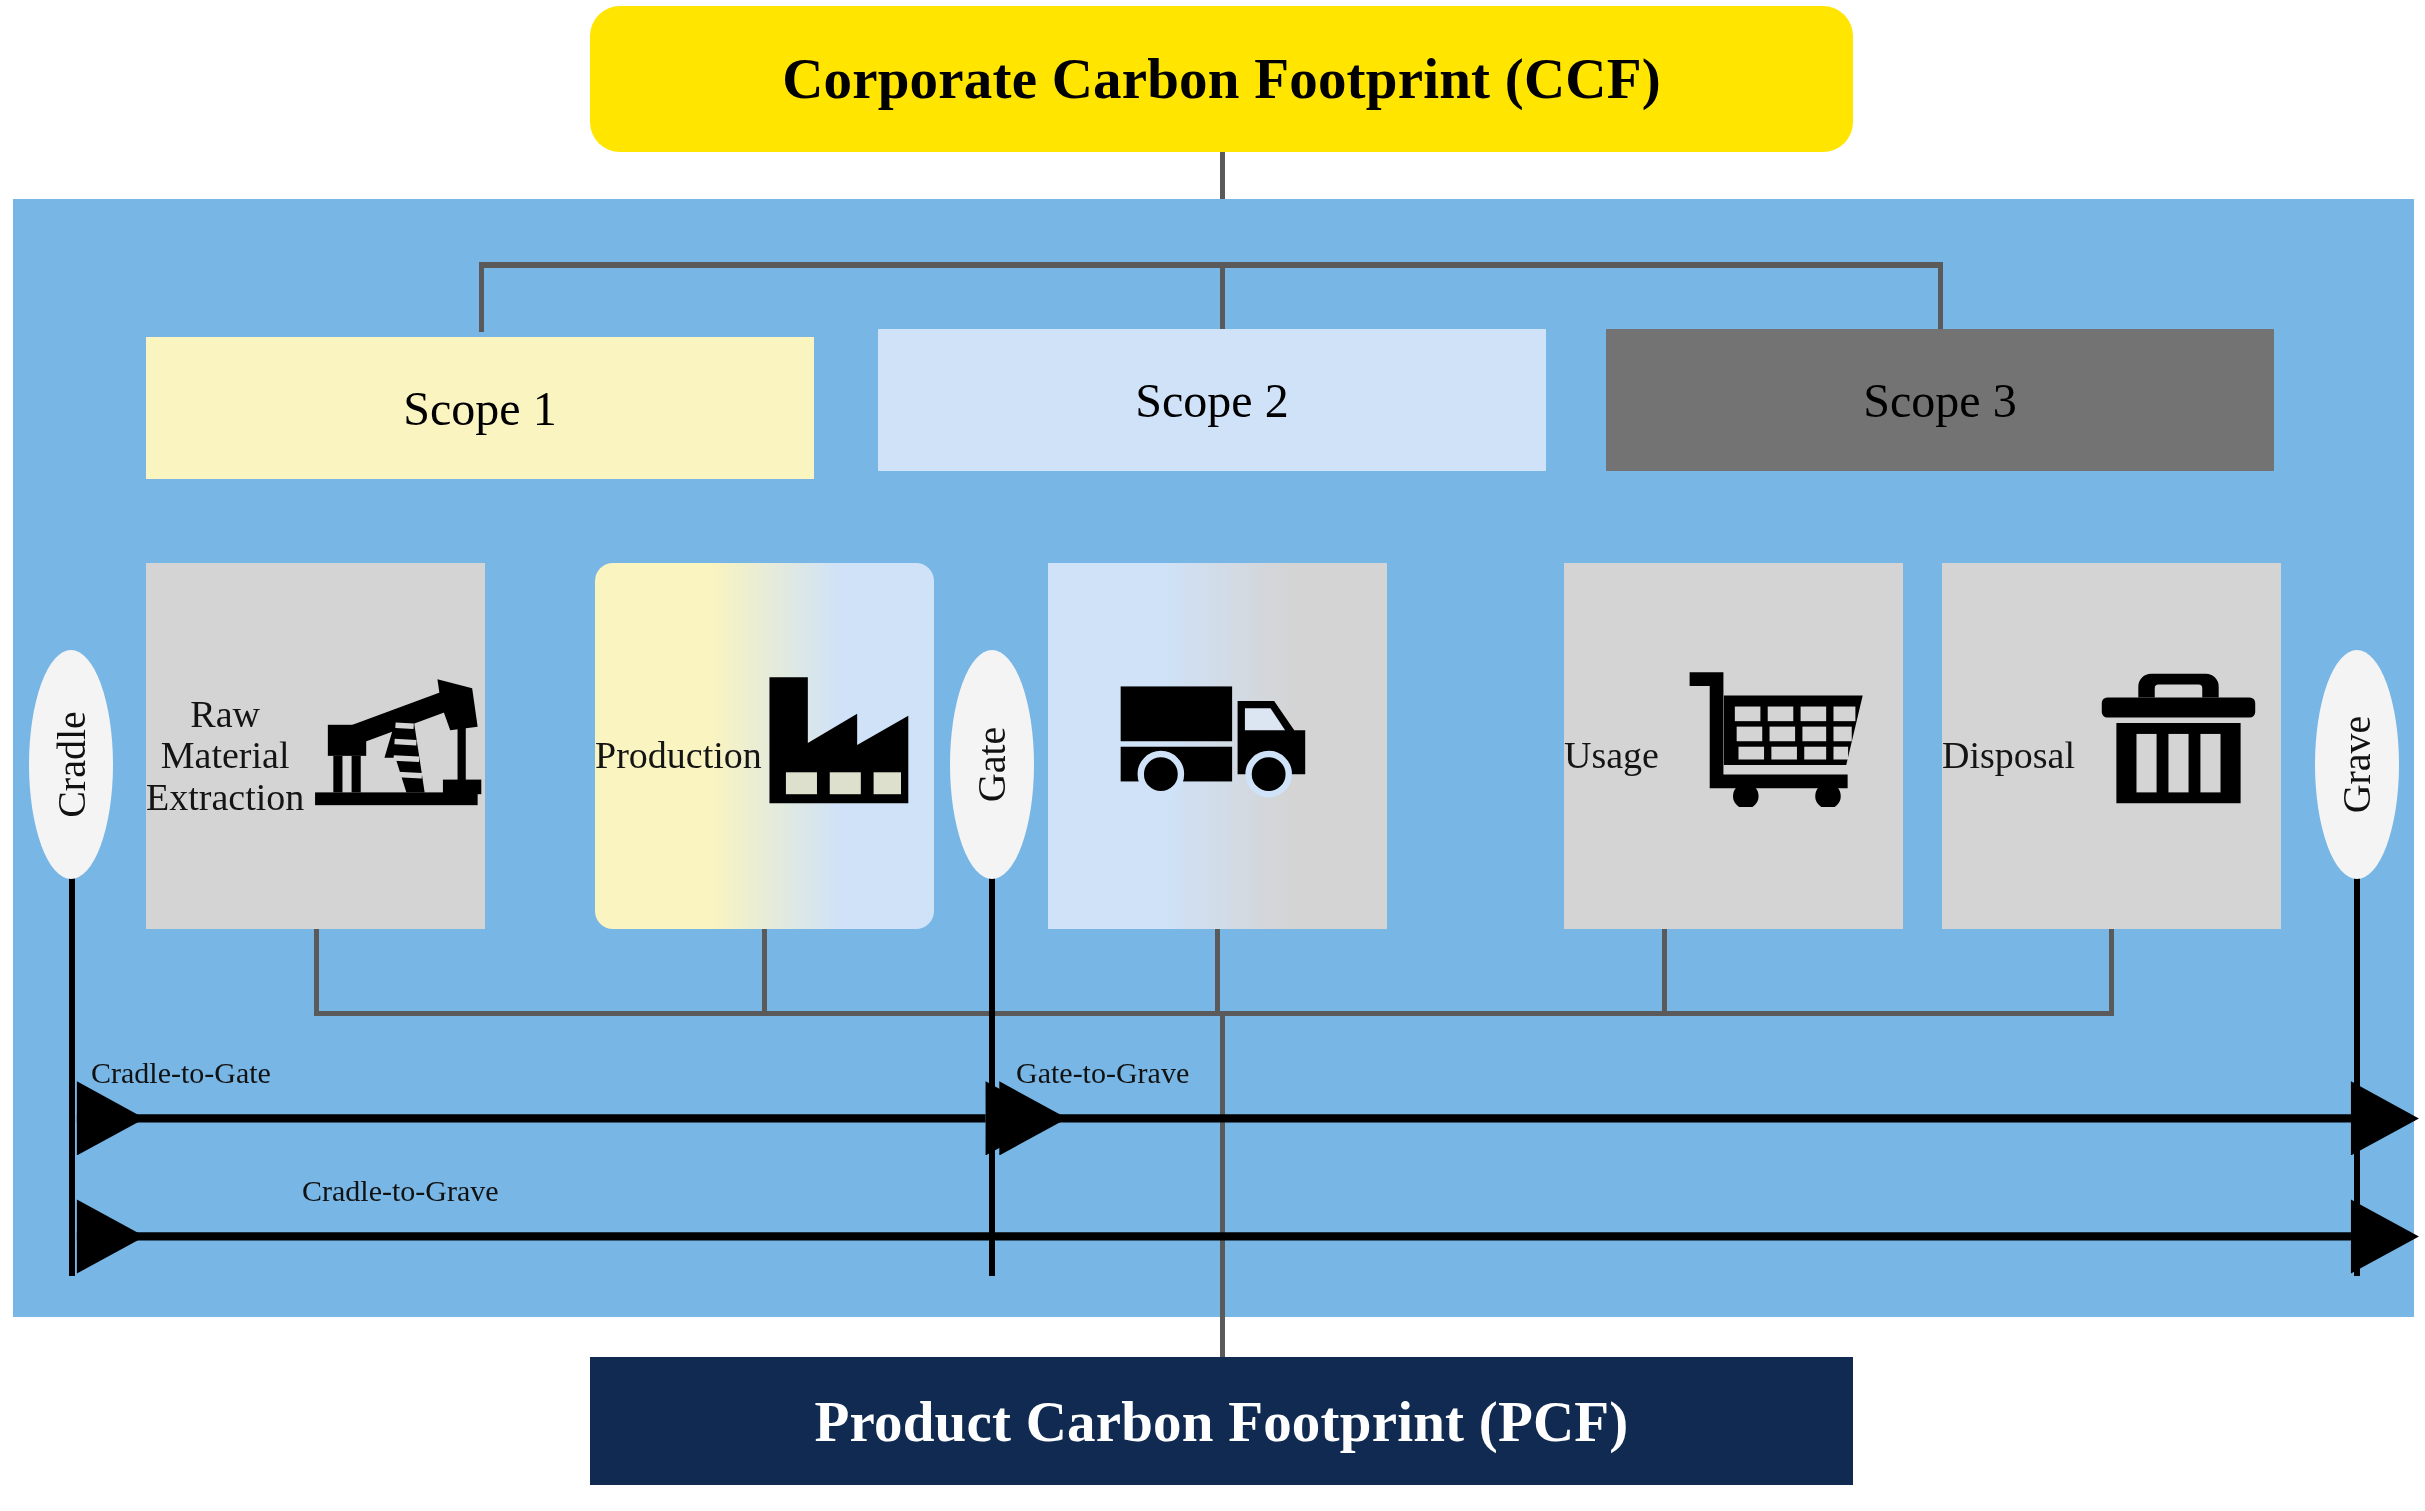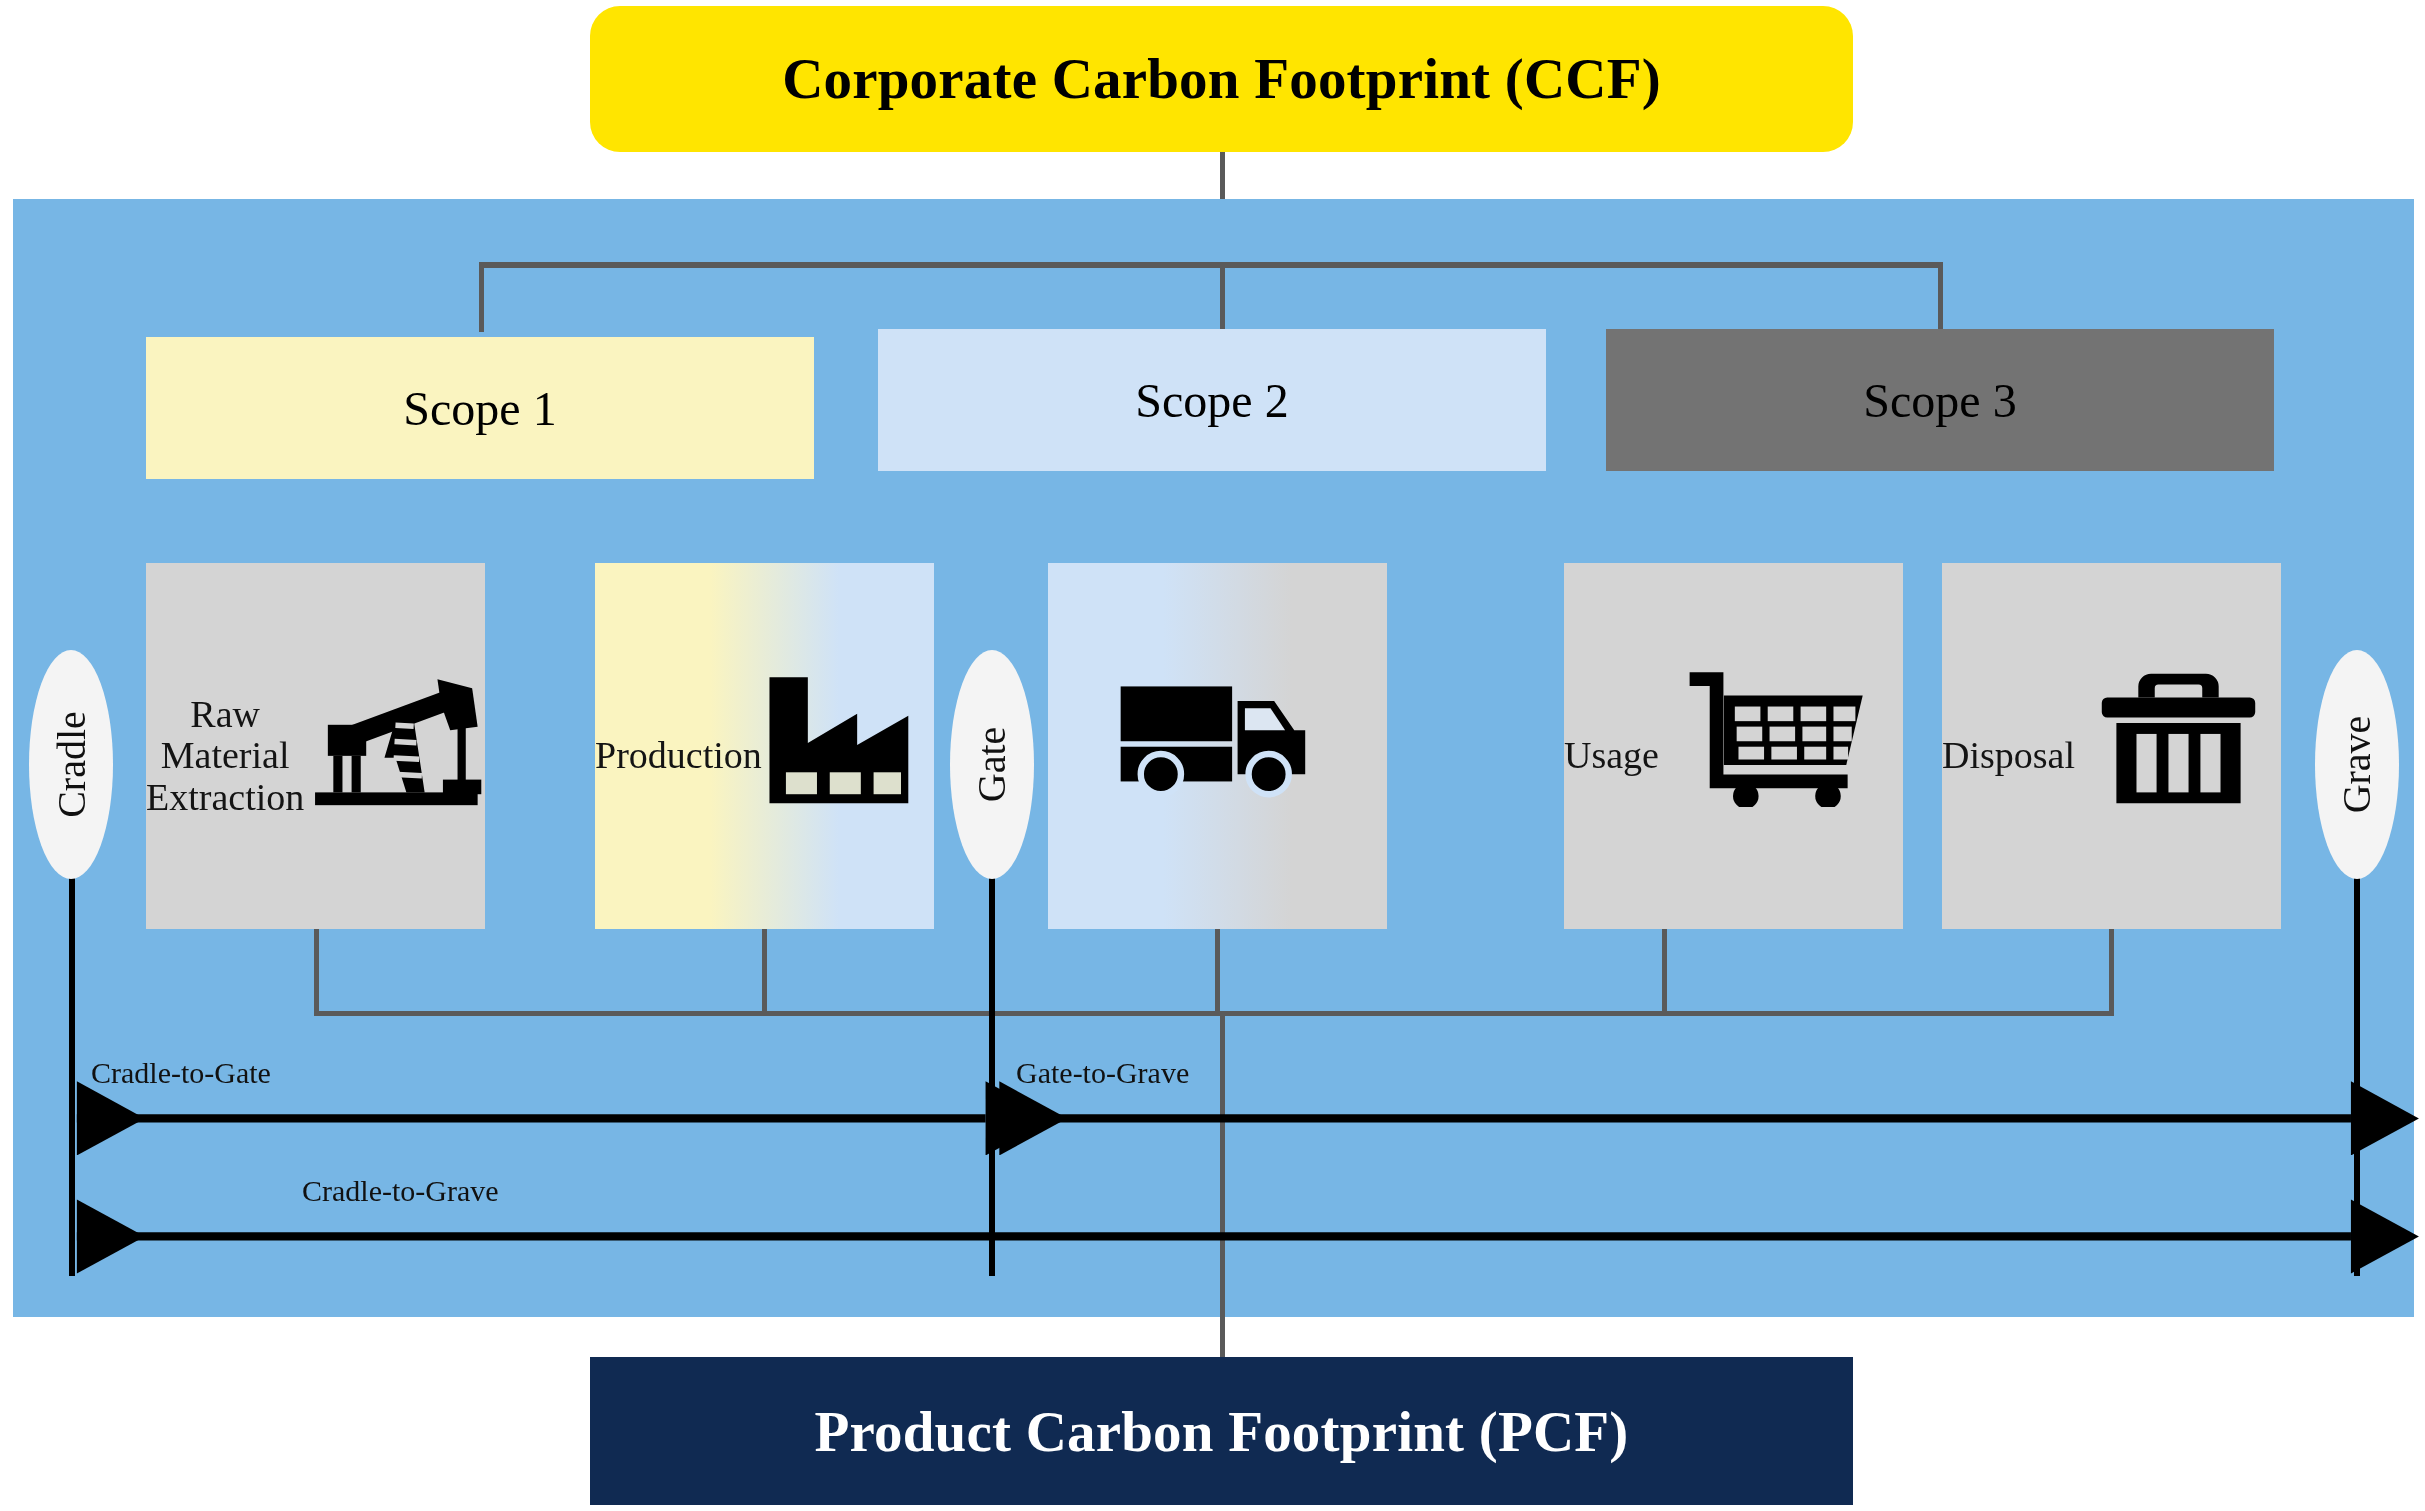--- a/index.html
+++ b/index.html
@@ -9,21 +9,21 @@
   
   .banner{
     position:absolute;display:flex;align-items:center;justify-content:center;
     font-weight:bold;letter-spacing:0.2px;text-align:center;
   }
   #ccf-banner{
     left:590px;top:5.5px;width:1263px;height:146px;
     background:#FFE500;color:#000000;font-size:57px;border-radius:30px;
   }
   #pcf-banner{
-    left:590px;top:1357px;width:1263px;height:148px;
+    left:590px;top:1357px;width:1263px;height:128px;
     background:#102A52;color:#FFFFFF;font-size:57px;
   }
 
   
   #panel{
     position:absolute;left:13px;top:199px;width:2401px;height:1118px;
     background:#77B6E5;
   }
 
   
@@ -49,21 +49,21 @@
     font-size:38px;line-height:1.08;color:#141414;text-align:center;
     padding-top:20px;white-space:pre-line;
   }
   .stage-icon{
     flex:1;display:flex;align-items:flex-end;justify-content:center;
     padding-bottom:14.6px;width:100%;
   }
   .stage-icon svg{display:block;}
 
   #box-raw   {left:146px; width:339px; background:#D4D4D4;}
-  #box-prod  {left:595px; width:339px; background:linear-gradient(to right,#FAF4C0 0%,#FAF4C0 34%,#CFE2F7 72%,#CFE2F7 100%);}
+  #box-prod  {left:595px; width:339px; background:linear-gradient(to right,#FAF4C0 0%,#FAF4C0 34%,#CFE2F7 72%,#CFE2F7 100%);border-radius:18px;}
   #box-dist  {left:1048px;width:339px; background:linear-gradient(to right,#CFE2F7 0%,#CFE2F7 34%,#D4D4D4 72%,#D4D4D4 100%);}
   #box-usage {left:1564px;width:339px; background:#D4D4D4;}
   #box-disp  {left:1942px;width:339px; background:#D4D4D4;}
 
   
   .pill{
     position:absolute;top:650px;width:84px;height:229px;
     background:#F4F4F4;border-radius:50% / 50%;
     display:flex;align-items:center;justify-content:center;
   }

